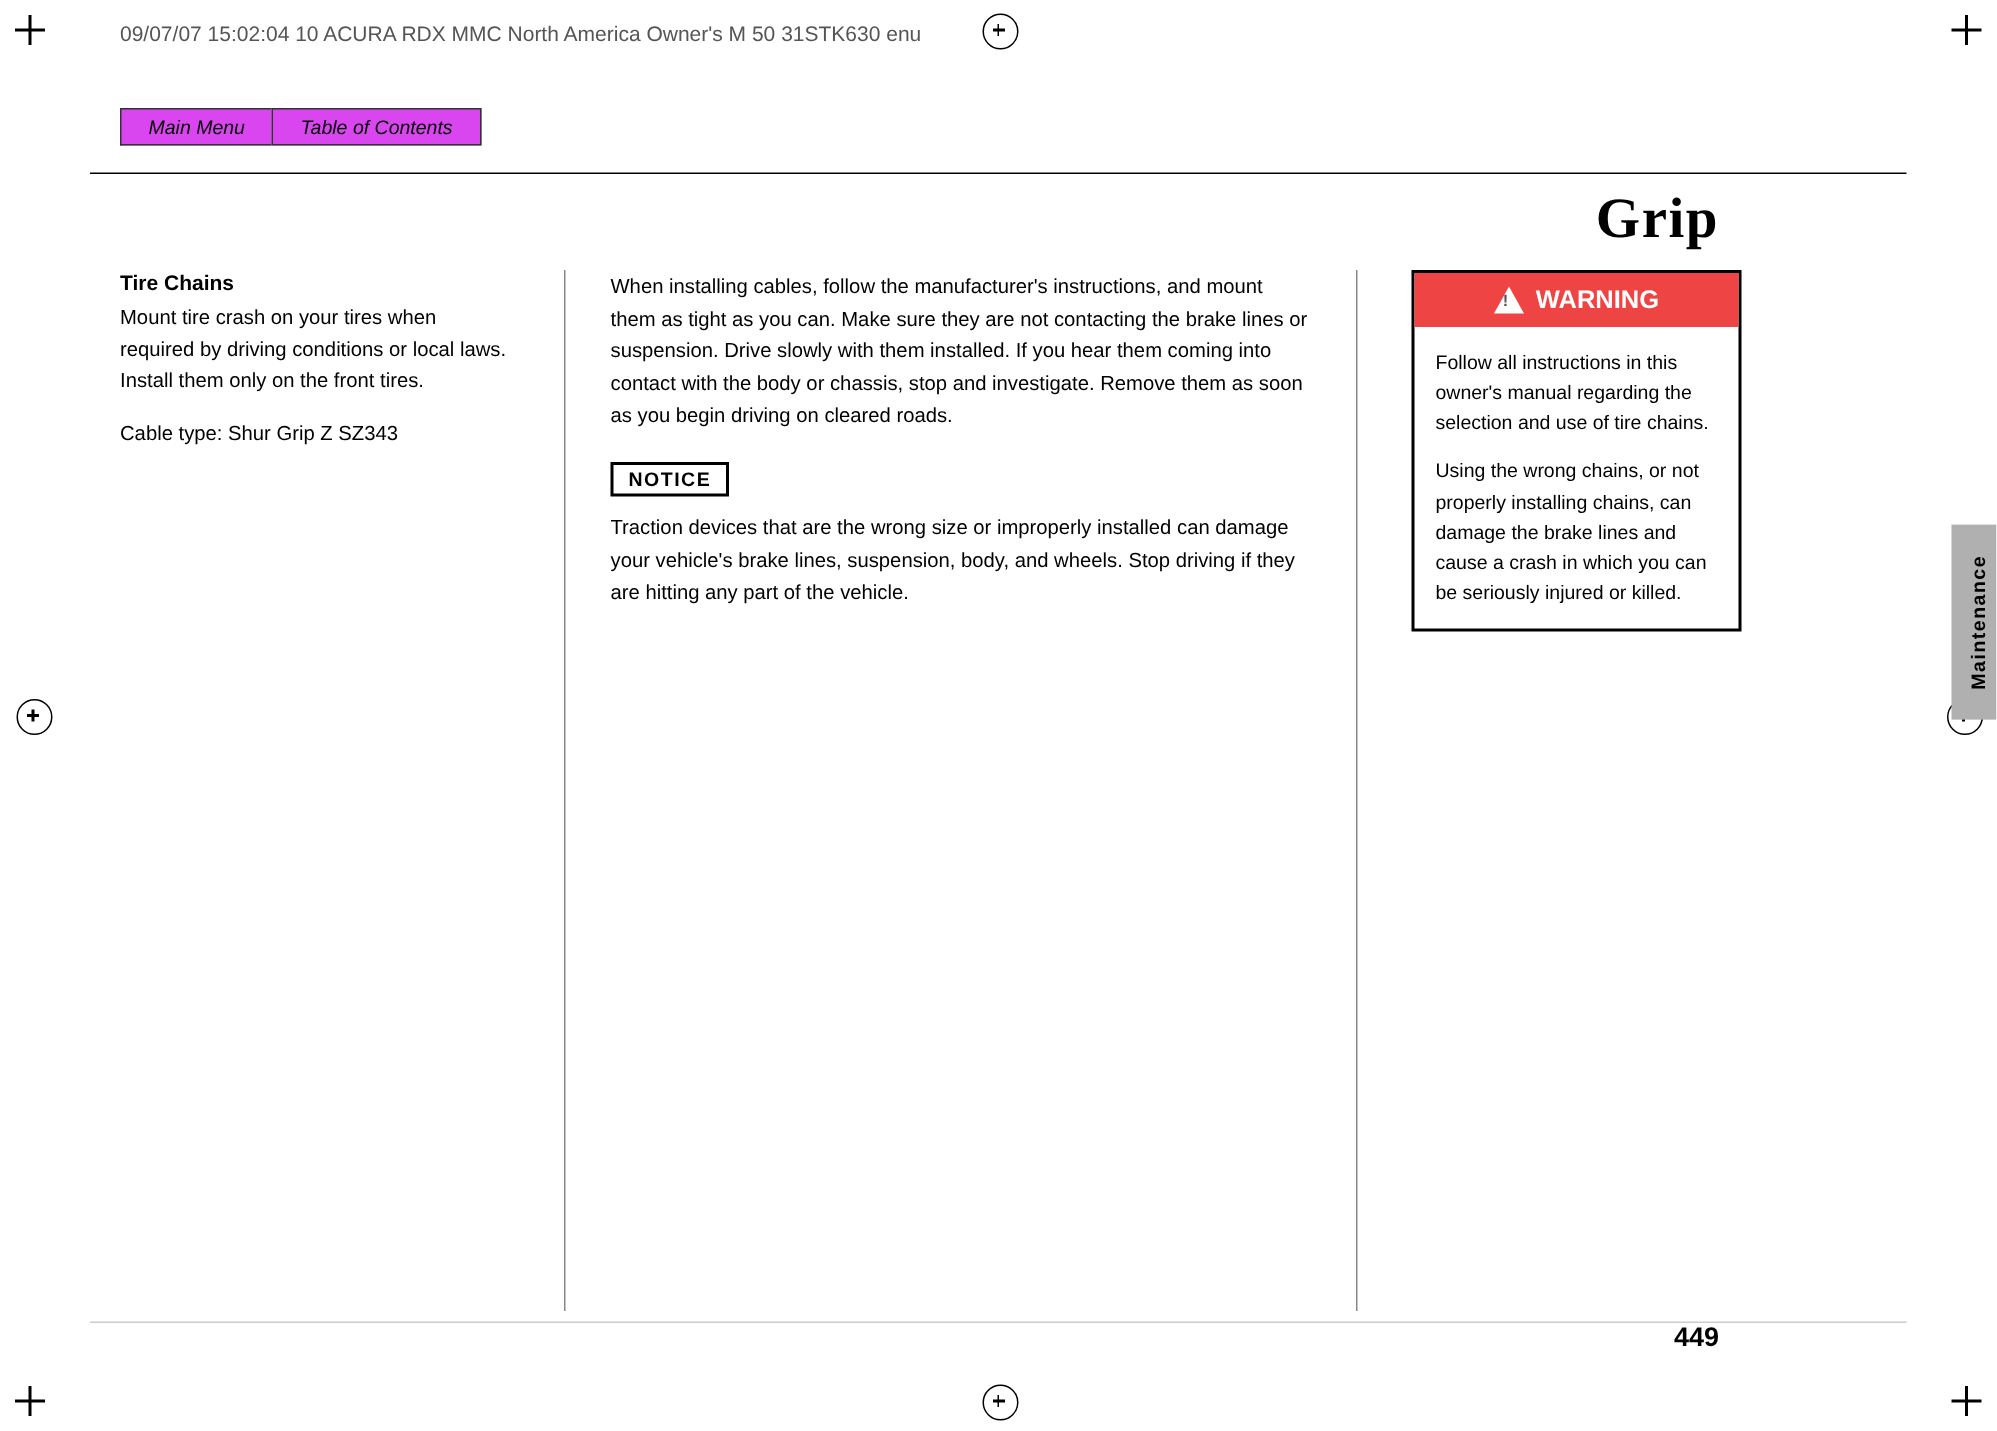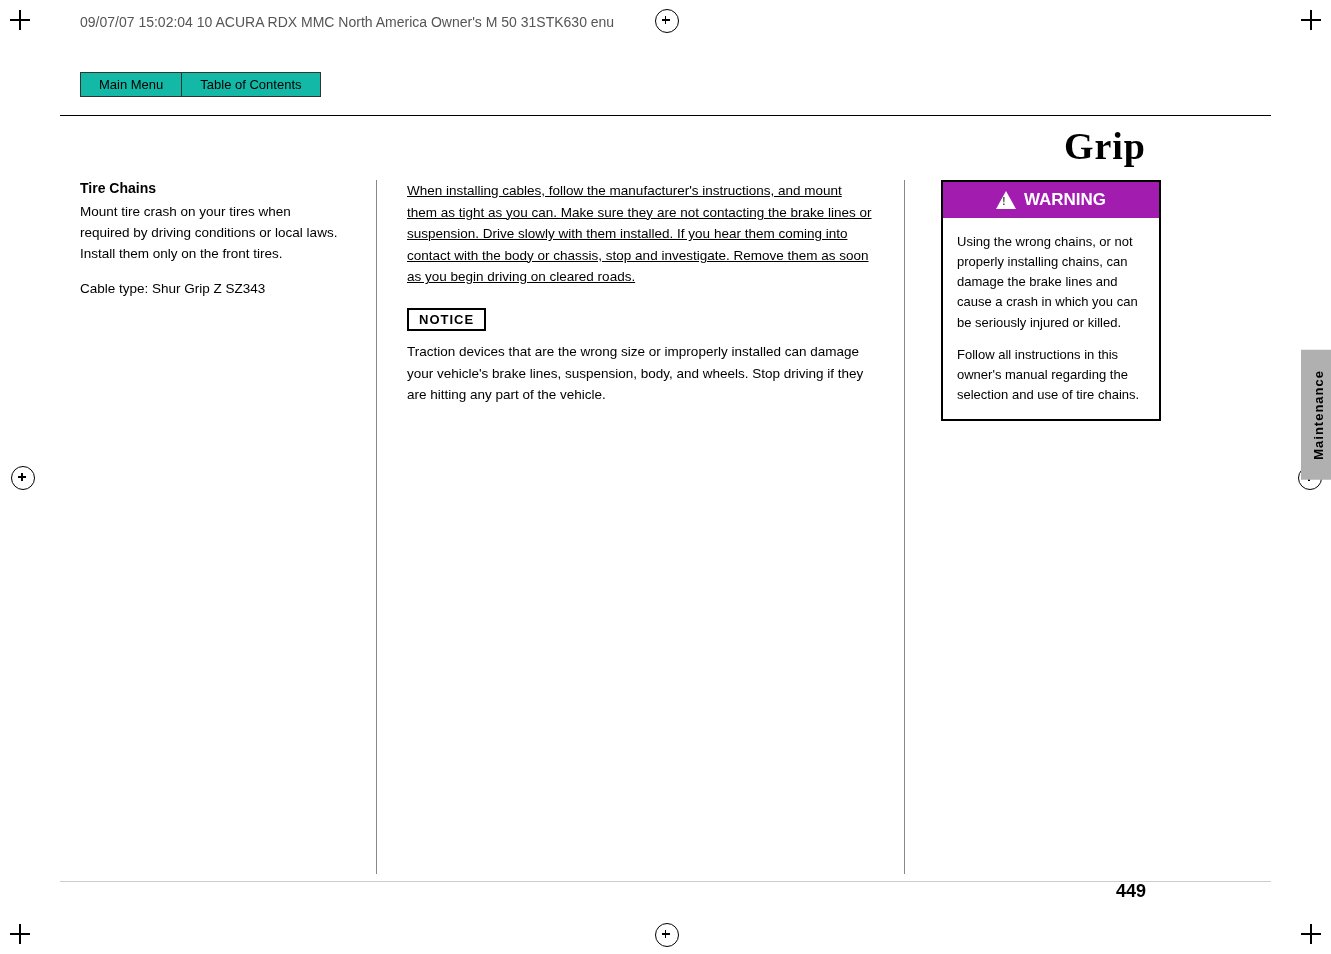--- a/index.html
+++ b/index.html
@@ -97,25 +97,26 @@
     .nav-buttons {
       position: absolute;
       top: 72px;
       left: 80px;
       display: flex;
       gap: 0;
     }
 
     .nav-btn {
       border: 1.5px solid #333;
-      background: #14b8a6;
+      background: #d946ef;
       padding: 4px 18px;
       font-size: 13px;
       cursor: pointer;
       font-family: Arial, Helvetica, sans-serif;
+      font-style: italic;
     }
 
     .nav-btn:first-child {
       border-right: none;
     }
 
     
     .header-rule {
       position: absolute;
       top: 115px;
@@ -171,21 +172,20 @@
       flex: 1;
       border-left: 1px solid #888;
       border-right: 1px solid #888;
       padding: 0 30px;
     }
 
     .center-text {
       font-size: 13.5px;
       line-height: 1.6;
       margin-bottom: 20px;
-      text-decoration: underline;
     }
 
     
     .notice-box {
       border: 2px solid #000;
       display: inline-block;
       padding: 2px 10px;
       font-weight: bold;
       font-size: 13px;
       margin-bottom: 10px;
@@ -204,21 +204,21 @@
       padding-left: 20px;
     }
 
     
     .warning-box {
       border: 2px solid #000;
       background: #fff;
     }
 
     .warning-header {
-      background: #a21caf;
+      background: #ef4444;
       color: #fff;
       text-align: center;
       padding: 8px 0;
       font-size: 17px;
       font-weight: bold;
       display: flex;
       align-items: center;
       justify-content: center;
       gap: 8px;
     }
@@ -359,22 +359,22 @@
     <div class="notice-text">Traction devices that are the wrong size or improperly installed can damage your vehicle's brake lines, suspension, body, and wheels. Stop driving if they are hitting any part of the vehicle.</div>
   </div>
 
   <div class="right-col">
     <div class="warning-box">
       <div class="warning-header">
         <span class="warning-triangle"></span>
         <span>WARNING</span>
       </div>
       <div class="warning-body">
+        <p>Follow all instructions in this owner's manual regarding the selection and use of tire chains.</p>
         <p>Using the wrong chains, or not properly installing chains, can damage the brake lines and cause a crash in which you can be seriously injured or killed.</p>
-        <p>Follow all instructions in this owner's manual regarding the selection and use of tire chains.</p>
       </div>
     </div>
   </div>
 
 </div>
 
 <div class="side-tab">Maintenance</div>
 
 <div class="footer-rule"></div>
 

